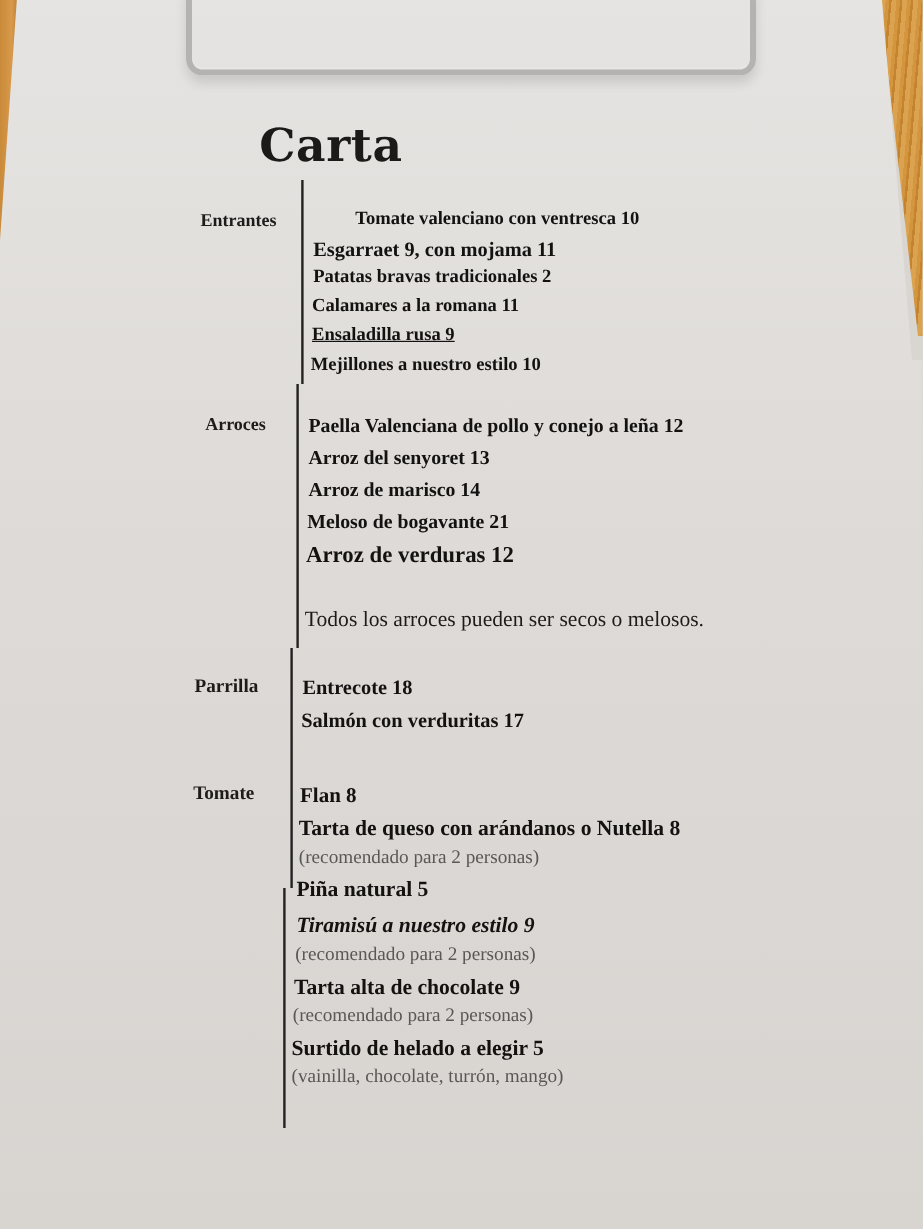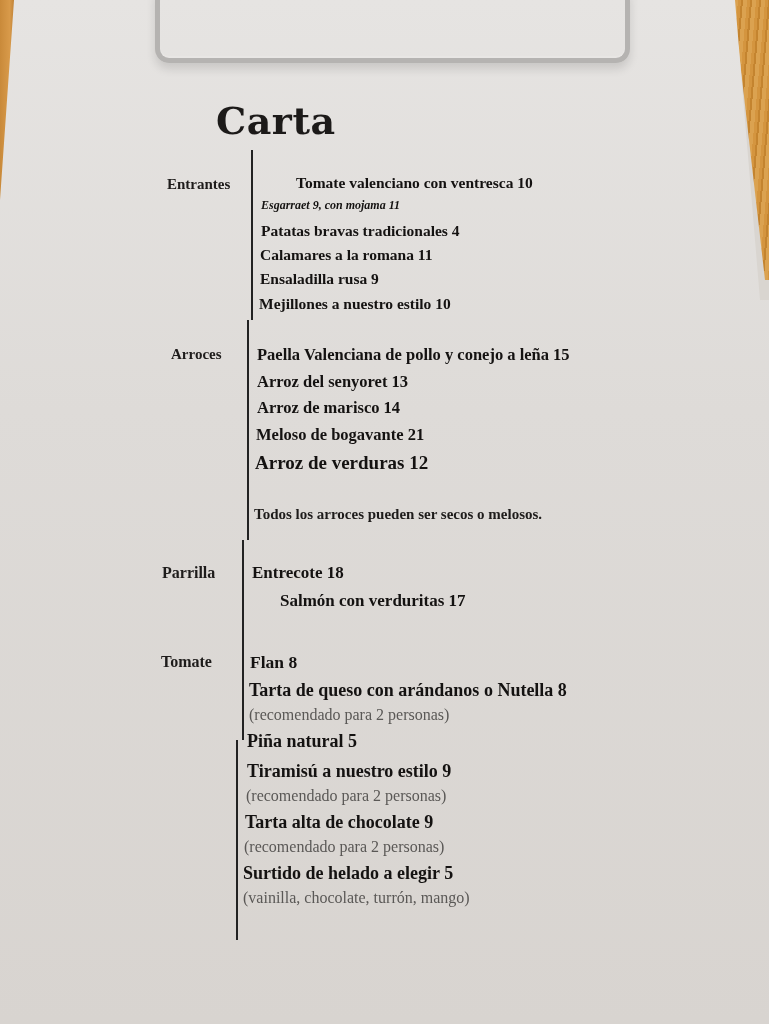--- a/index.html
+++ b/index.html
@@ -44,21 +44,21 @@
     .item {
       position: absolute; color: #141211; white-space: nowrap;
       font-family: "Liberation Serif", serif; font-weight: bold;
     }
     .note {
       position: absolute; color: #5a5856; white-space: nowrap;
       font-family: "Liberation Serif", serif; 
     }
     .footnote {
       position: absolute; color: #1e1c1b; white-space: nowrap;
-      font-family: "Liberation Serif", serif; font-weight: bold; font-size: 15px;
+      font-family: "Liberation Serif", serif; font-weight: normal; font-size: 18px;
     }
   </style>
 </head>
 <body>
 
 <div class="wood-left"></div>
 <div class="wood-right"></div>
 
 <div class="paper">
   <div class="clip"></div>
@@ -66,49 +66,49 @@
   <h1 class="title">Carta</h1>
 
   <div class="divider" style="left:251px; top:150px; height:170px;"></div>
   <div class="divider" style="left:247px; top:320px; height:220px;"></div>
   <div class="divider" style="left:242px; top:540px; height:200px;"></div>
   <div class="divider" style="left:236px; top:740px; height:200px;"></div>
 
   <div>
     <div class="section-label" style="left:167px; top:176px;">Entrantes</div>
     <div class="item" style="left:262px; top:174px; font-size:15.5px;margin-left:34px;">Tomate valenciano con ventresca 10</div>
-    <div class="item" style="left:261px; top:198px; font-size:12px;font-style:italic;">Esgarraet 9, con mojama 11</div>
-    <div class="item" style="left:261px; top:222px; font-size:15.5px;">Patatas bravas tradicionales 4</div>
+    <div class="item" style="left:261px; top:198px; font-size:17px;">Esgarraet 9, con mojama 11</div>
+    <div class="item" style="left:261px; top:222px; font-size:15.5px;">Patatas bravas tradicionales 2</div>
     <div class="item" style="left:260px; top:246px; font-size:15.5px;">Calamares a la romana 11</div>
-    <div class="item" style="left:260px; top:270px; font-size:15.5px;">Ensaladilla rusa 9</div>
+    <div class="item" style="left:260px; top:270px; font-size:15.5px;text-decoration:underline;">Ensaladilla rusa 9</div>
     <div class="item" style="left:259px; top:295px; font-size:15.5px;">Mejillones a nuestro estilo 10</div>
   </div>
 
   <div>
     <div class="section-label" style="left:171px; top:346px;">Arroces</div>
-    <div class="item" style="left:257px; top:345px; font-size:16.5px;">Paella Valenciana de pollo y conejo a leña 15</div>
+    <div class="item" style="left:257px; top:345px; font-size:16.5px;">Paella Valenciana de pollo y conejo a leña 12</div>
     <div class="item" style="left:257px; top:372px; font-size:16.5px;">Arroz del senyoret 13</div>
     <div class="item" style="left:257px; top:398px; font-size:16.5px;">Arroz de marisco 14</div>
     <div class="item" style="left:256px; top:425px; font-size:16.5px;">Meloso de bogavante 21</div>
     <div class="item" style="left:255px; top:452px; font-size:19px;">Arroz de verduras 12</div>
     <div class="footnote" style="left:254px; top:506px;">Todos los arroces pueden ser secos o melosos.</div>
   </div>
 
   <div>
     <div class="section-label" style="left:162px; top:564px; font-size:16px;">Parrilla</div>
     <div class="item" style="left:252px; top:563px; font-size:17px;">Entrecote 18</div>
-    <div class="item" style="left:251px; top:591px; font-size:17px;margin-left:29px;">Salmón con verduritas 17</div>
+    <div class="item" style="left:251px; top:591px; font-size:17px;">Salmón con verduritas 17</div>
   </div>
 
   <div>
     <div class="section-label" style="left:161px; top:653px; font-size:16px;">Tomate</div>
     <div class="item" style="left:250px; top:652px; font-size:17.5px;">Flan 8</div>
     <div class="item" style="left:249px; top:680px; font-size:18px;">Tarta de queso con arándanos o Nutella 8</div>
     <div class="note" style="left:249px; top:706px; font-size:16px;">(recomendado para 2 personas)</div>
     <div class="item" style="left:247px; top:731px; font-size:18px;">Piña natural 5</div>
-    <div class="item" style="left:247px; top:761px; font-size:18px;">Tiramisú a nuestro estilo 9</div>
+    <div class="item" style="left:247px; top:761px; font-size:18px;font-style:italic;">Tiramisú a nuestro estilo 9</div>
     <div class="note" style="left:246px; top:787px; font-size:16px;">(recomendado para 2 personas)</div>
     <div class="item" style="left:245px; top:812px; font-size:18px;">Tarta alta de chocolate 9</div>
     <div class="note" style="left:244px; top:838px; font-size:16px;">(recomendado para 2 personas)</div>
     <div class="item" style="left:243px; top:863px; font-size:18px;">Surtido de helado a elegir 5</div>
     <div class="note" style="left:243px; top:889px; font-size:16px;">(vainilla, chocolate, turrón, mango)</div>
   </div>
 </div>
 
 </body></html>

